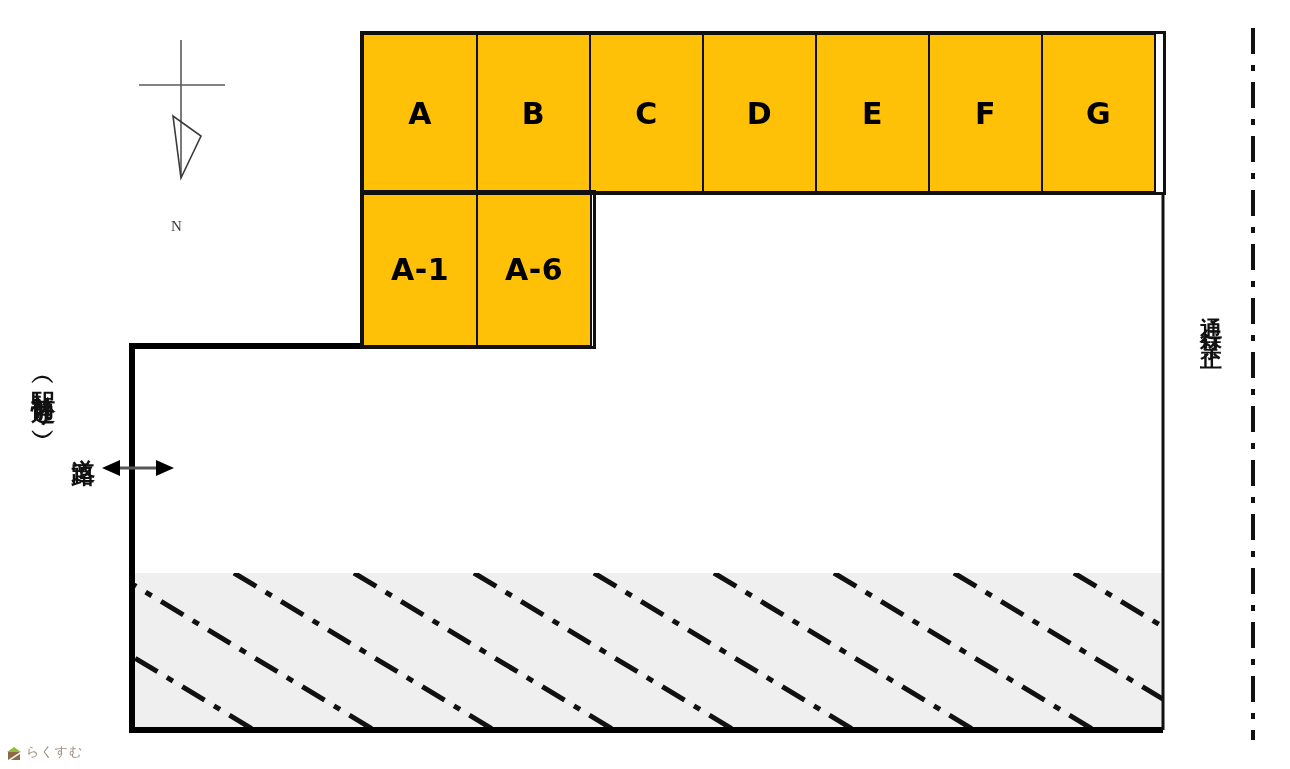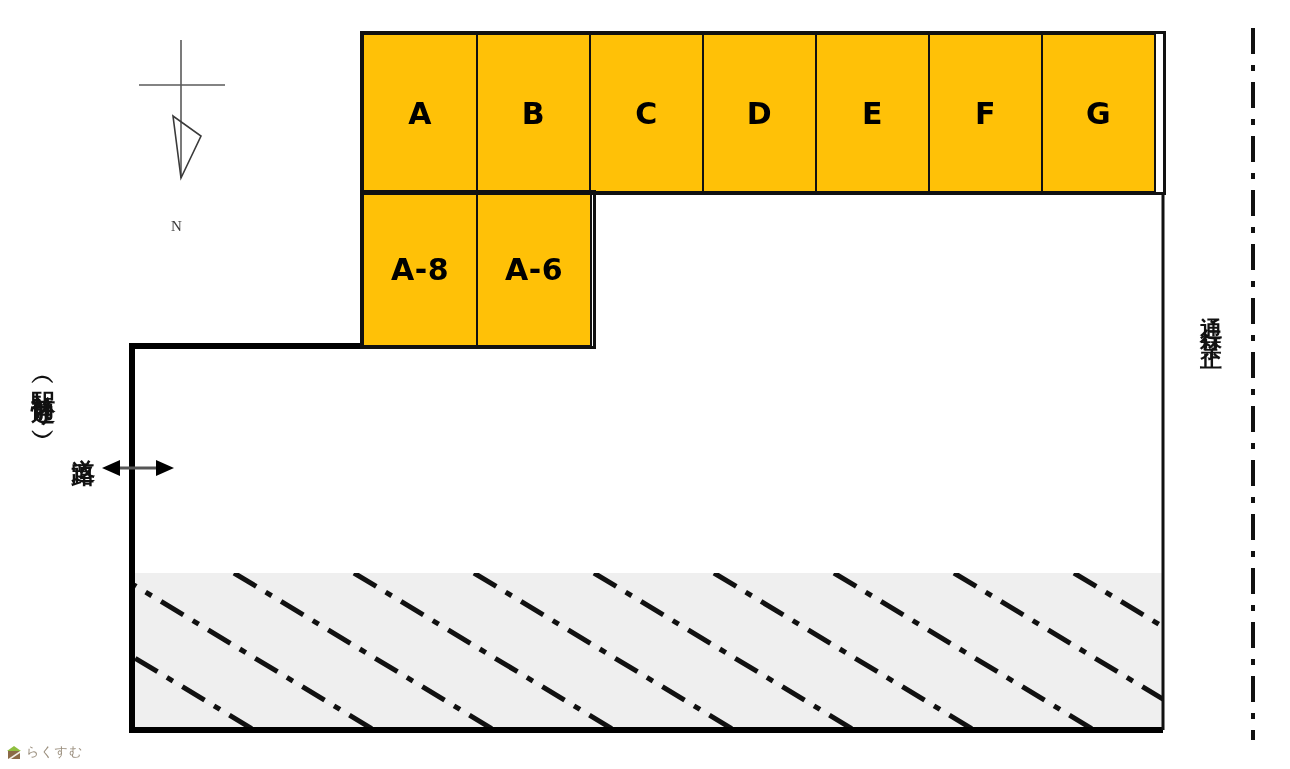--- a/index.html
+++ b/index.html
@@ -163,21 +163,21 @@
     width: 10px;
     height: 712px;
   }
 
   
   .watermark {
     position: absolute;
     left: 6px;
     top: 743px;
     display: flex;
-    align-items: center;
+    align-items: flex-end;
     gap: 4px;
   }
   .watermark-text {
     font-family: "DejaVu Sans", "Liberation Sans", sans-serif;
     font-size: 13px;
     color: #9b8f7e;
     letter-spacing: 1px;
   }
 </style>
 </head>
@@ -242,21 +242,21 @@
     <div class="stall">
       <span class="stall-label">F</span>
     </div>
     <div class="stall">
       <span class="stall-label">G</span>
     </div>
   </div>
 
   <div class="stall-row-bottom">
     <div class="stall">
-      <span class="stall-label">A-8</span>
+      <span class="stall-label">A-1</span>
     </div>
     <div class="stall">
       <span class="stall-label">A-6</span>
     </div>
   </div>
 
   <div class="stall-band-frame"></div>
   <div class="stall-band-frame-2"></div>
 
   <svg class="measure-arrow" width="76" height="24" viewBox="0 0 76 24">

